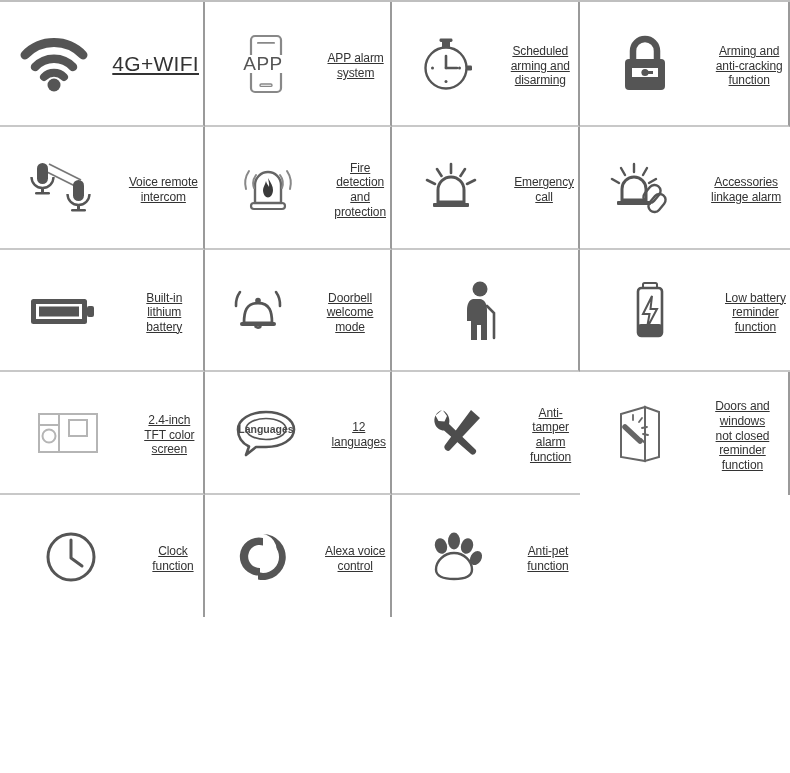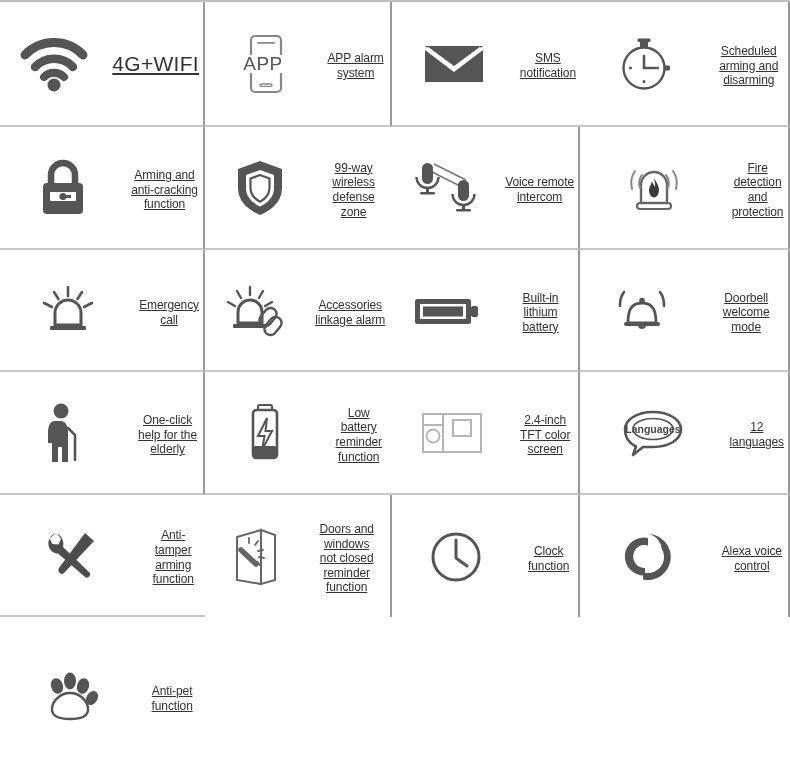--- a/index.html
+++ b/index.html
@@ -100,31 +100,20 @@
         <rect x="18" y="9" width="18" height="1.8" rx="0.9" fill="#888888"></rect>
         <rect x="21" y="51" width="12" height="2.4" rx="1.2" fill="none" stroke="#888888" stroke-width="1.4"></rect>
         <rect x="3" y="22" width="42" height="18" fill="#ffffff"></rect>
         <text class="app-text" x="24" y="37" text-anchor="middle">APP</text>
       </svg>
     </div>
     <div class="label">APP alarm system</div>
   </div>
 
 
-  <div class="cell col-last">
-    <div class="icon-wrap">
-      <svg width="62" height="46" viewBox="0 0 62 46">
-        <rect x="2" y="5" width="58" height="36" fill="#555555"></rect>
-        <path d="M2 5 L31 27 L60 5 L60 9 L31 31 L2 9 Z" fill="#ffffff"></path>
-        <path d="M2 5 L31 27 L60 5 Z" fill="#555555"></path>
-        <path d="M4 7 L31 27 L58 7" fill="none" stroke="#ffffff" stroke-width="3.2"></path>
-      </svg>
-    </div>
-    <div class="label">SMS notification</div>
-  </div>
 
 
   <div class="cell">
     <div class="icon-wrap">
       <svg width="62" height="58" viewBox="0 0 62 58">
         <circle cx="30" cy="33" r="20.5" fill="none" stroke="#555555" stroke-width="2.4"></circle>
         <rect x="26" y="6" width="8" height="6" fill="#555555"></rect>
         <rect x="23.5" y="3.5" width="13" height="3.4" rx="1.4" fill="#555555"></rect>
         <rect x="50.5" y="30.5" width="5.5" height="5" rx="1.2" fill="#555555"></rect>
         <path d="M30 33 L30 21" fill="none" stroke="#555555" stroke-width="2.6" stroke-linecap="round"></path>
@@ -145,31 +134,20 @@
         <rect x="6" y="25" width="40" height="31" rx="4" fill="#555555"></rect>
         <rect x="13" y="34" width="26" height="9" fill="#ffffff"></rect>
         <circle cx="26" cy="38.5" r="3.6" fill="#555555"></circle>
         <rect x="26" y="37" width="8" height="3" fill="#555555"></rect>
       </svg>
     </div>
     <div class="label">Arming and
 anti-cracking function</div>
   </div>
 
-  <div class="cell col-last">
-    <div class="icon-wrap">
-      <svg width="52" height="60" viewBox="0 0 52 60">
-        <path d="M26 3 L48 11 L48 30 C48 43 38 52 26 57 C14 52 4 43 4 30 L4 11 Z" fill="#555555"></path>
-        <path d="M26 12 L40 17 L40 30 C40 39 33.5 45 26 48.5 C18.5 45 12 39 12 30 L12 17 Z" fill="#ffffff"></path>
-        <path d="M26 17 L35.5 20.5 L35.5 30 C35.5 36.5 31 41 26 43.8 C21 41 16.5 36.5 16.5 30 L16.5 20.5 Z" fill="none" stroke="#555555" stroke-width="2.2"></path>
-      </svg>
-    </div>
-    <div class="label">99-way
-wireless defense zone</div>
-  </div>
 
   <div class="cell">
     <div class="icon-wrap">
       <svg width="74" height="58" viewBox="0 0 74 58">
         <path d="M20 12 L52 28" stroke="#777777" stroke-width="1.8" fill="none"></path>
         <path d="M24 5 L56 21" stroke="#777777" stroke-width="1.8" fill="none"></path>
         <g fill="#555555">
           <rect x="12" y="4" width="11" height="21" rx="5.5"></rect>
           <path d="M6.5 18 A11 11 0 0 0 28.5 18" fill="none" stroke="#555555" stroke-width="2.4"></path>
           <rect x="16" y="28" width="3" height="6"></rect>
@@ -271,22 +249,20 @@
   </div>
 
   <div class="cell">
     <div class="icon-wrap">
       <svg width="48" height="62" viewBox="0 0 48 62">
         <circle cx="19" cy="9" r="7.5" fill="#555555"></circle>
         <path d="M12 19 C8 20 6 24 6 30 L6 41 L10 41 L10 60 L16 60 L16 45 L20 45 L20 60 L26 60 L26 30 C26 23 23 19.5 19 19 Z" fill="#555555"></path>
         <path d="M26 26 L33 33 L33 58" fill="none" stroke="#555555" stroke-width="2.6" stroke-linecap="round"></path>
       </svg>
     </div>
-    <div class="label">One-click
-help for the elderly</div>
   </div>
 
   <div class="cell col-last">
     <div class="icon-wrap">
       <svg width="40" height="62" viewBox="0 0 40 62">
         <rect x="13" y="3" width="14" height="5" rx="1.5" fill="none" stroke="#555555" stroke-width="2"></rect>
         <rect x="8" y="8" width="24" height="48" rx="3.5" fill="none" stroke="#555555" stroke-width="2.6"></rect>
         <rect x="8" y="44" width="24" height="12" rx="3" fill="#555555"></rect>
         <path d="M22 16 L13 34 L19.5 34 L17 48 L27 29 L20.5 29 Z" fill="none" stroke="#555555" stroke-width="2"></path>
       </svg>
@@ -325,21 +301,21 @@
     <div class="icon-wrap">
       <svg width="60" height="54" viewBox="0 0 60 54">
         <g fill="#4d4d4d">
           <path d="M15 4 C9 6 6 12 8 18 C9.4 22 13 24.5 17 24.5 L44 48 C46.5 50.5 51 46 48.5 43.5 L22 18 C23.5 13 21 7 16 4.5 L20 10 L17.5 15.5 L11.5 15 L8.5 9.5 Z"></path>
           <path d="M44 4 L53 12 L23 44 C20.5 47 15.5 42 18 39 Z"></path>
         </g>
         <path d="M19.5 38 L13 45.5" stroke="#ffffff" stroke-width="0" fill="none"></path>
       </svg>
     </div>
     <div class="label">Anti-tamper
-arming function</div>
+alarm function</div>
   </div>
 
   <div class="cell row-last">
     <div class="icon-wrap">
       <svg width="62" height="62" viewBox="0 0 62 62">
         <path d="M38 4 L52 9 L52 54 L38 58 Z" fill="none" stroke="#666666" stroke-width="2"></path>
         <path d="M38 4 L14 11 L14 54 L38 58 Z" fill="none" stroke="#666666" stroke-width="2"></path>
         <path d="M18 24 L33 38" stroke="#666666" stroke-width="5.5" stroke-linecap="round" fill="none"></path>
         <g stroke="#666666" stroke-width="1.8" stroke-linecap="round" fill="none">
           <path d="M26 17 L26 12"></path>

